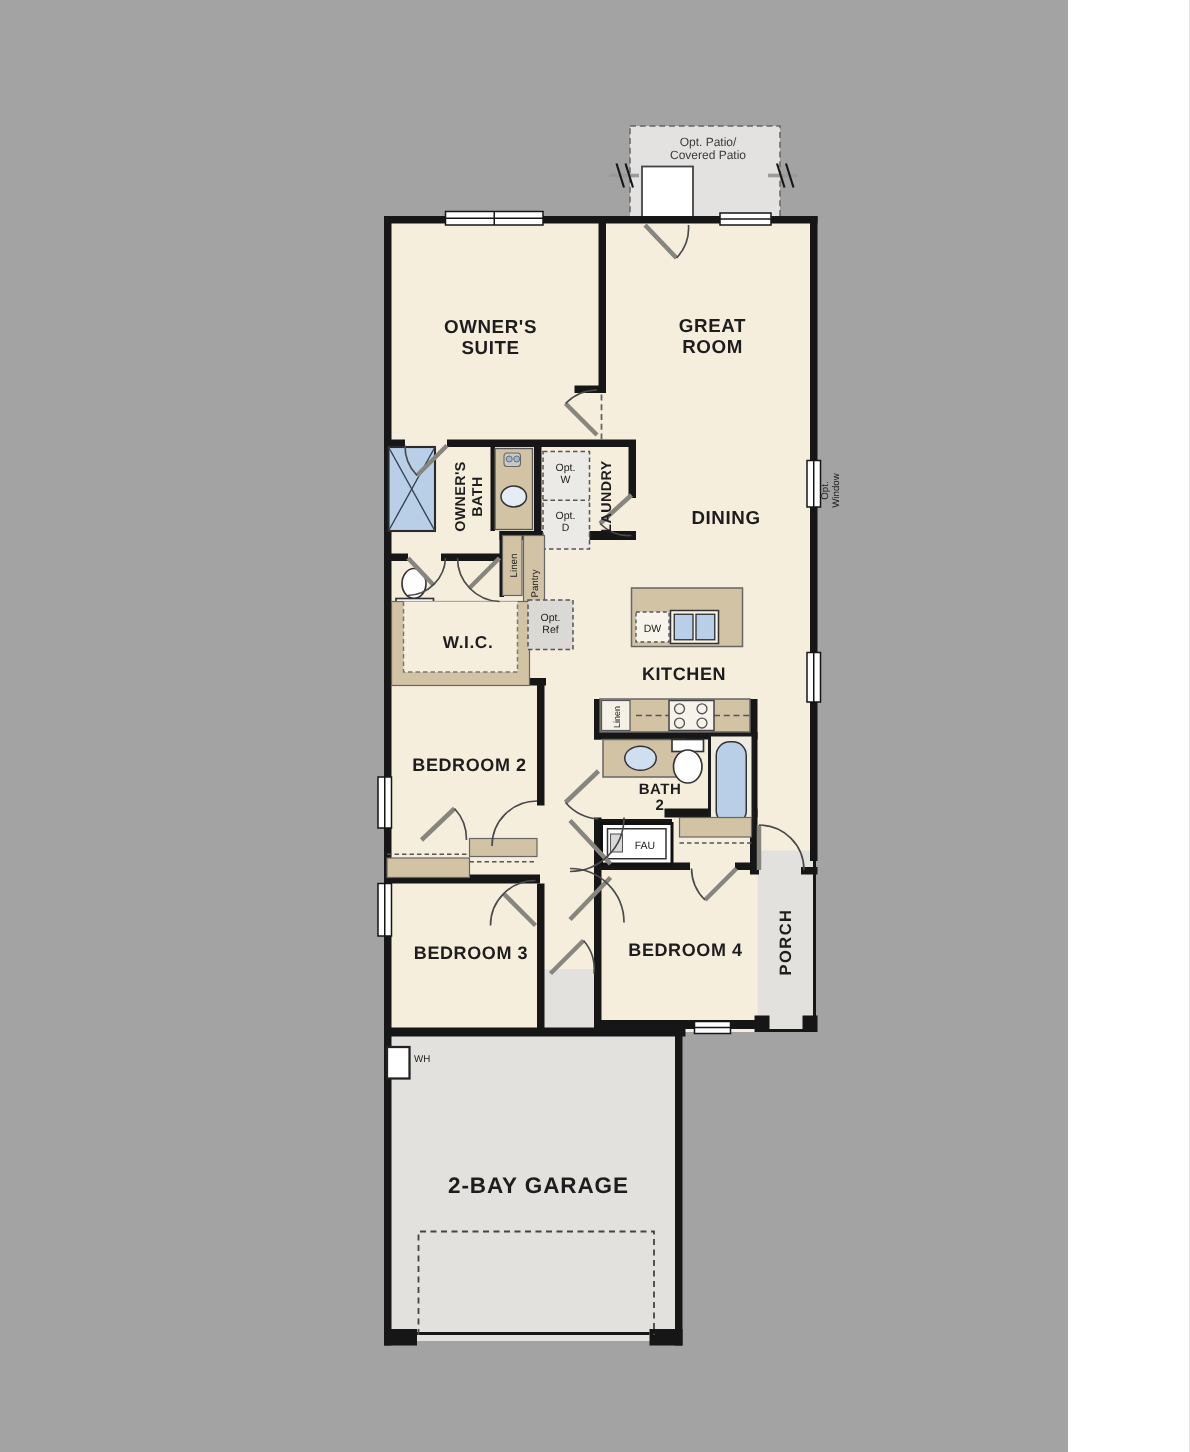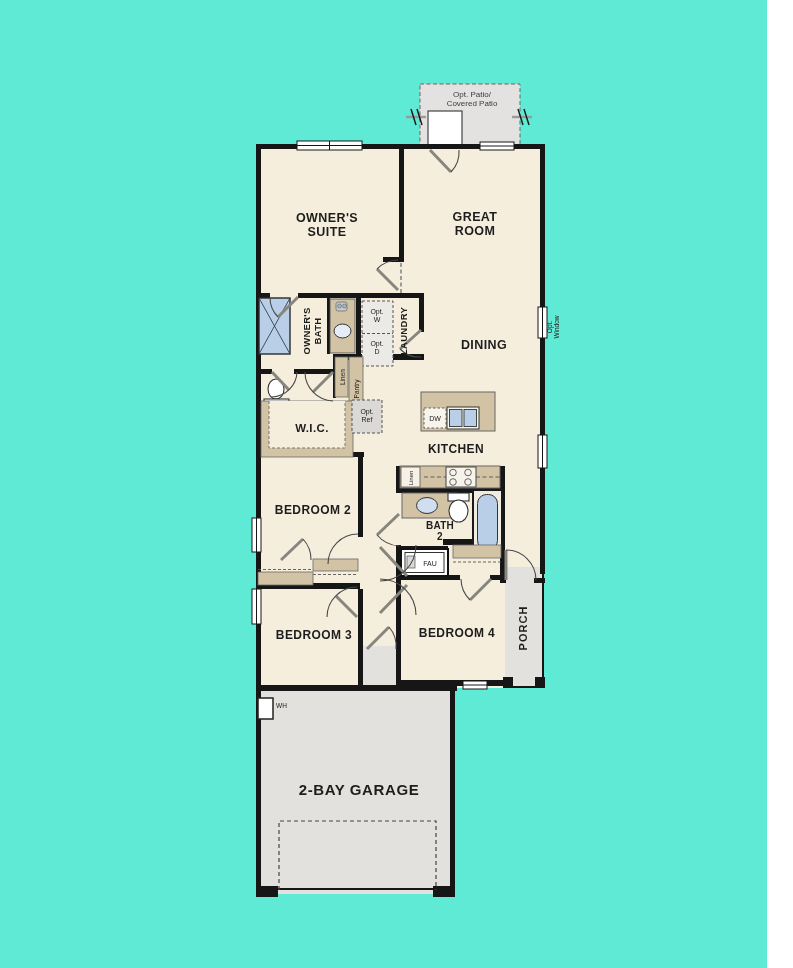--- a/index.html
+++ b/index.html
@@ -1,16 +1,16 @@
 <!DOCTYPE html>
 <html><head>
 <meta charset="utf-8">
 <style>
   html,body{margin:0;padding:0;background:#ffffff;}
-  .stage{position:relative;width:767px;height:968px;background:#5eead4;overflow:hidden;
+  .stage{position:relative;width:712px;height:968px;background:#a3a3a3;overflow:hidden;
          font-family:"Liberation Sans",sans-serif;}
   svg{position:absolute;left:0;top:0;}
   svg text{font-family:"Liberation Sans",sans-serif;fill:#1d1d1d;}
   .room{font-size:12.5px;font-weight:bold;letter-spacing:.4px;}
   .big{font-size:15px;font-weight:bold;letter-spacing:.6px;}
   .med{font-size:9.5px;font-weight:bold;letter-spacing:.3px;}
   .porchT{font-size:11px;font-weight:bold;letter-spacing:1px;}
   .small{font-size:7px;fill:#222;}
   .tiny{font-size:6.5px;fill:#222;}
   .tiny2{font-size:6px;fill:#222;}

